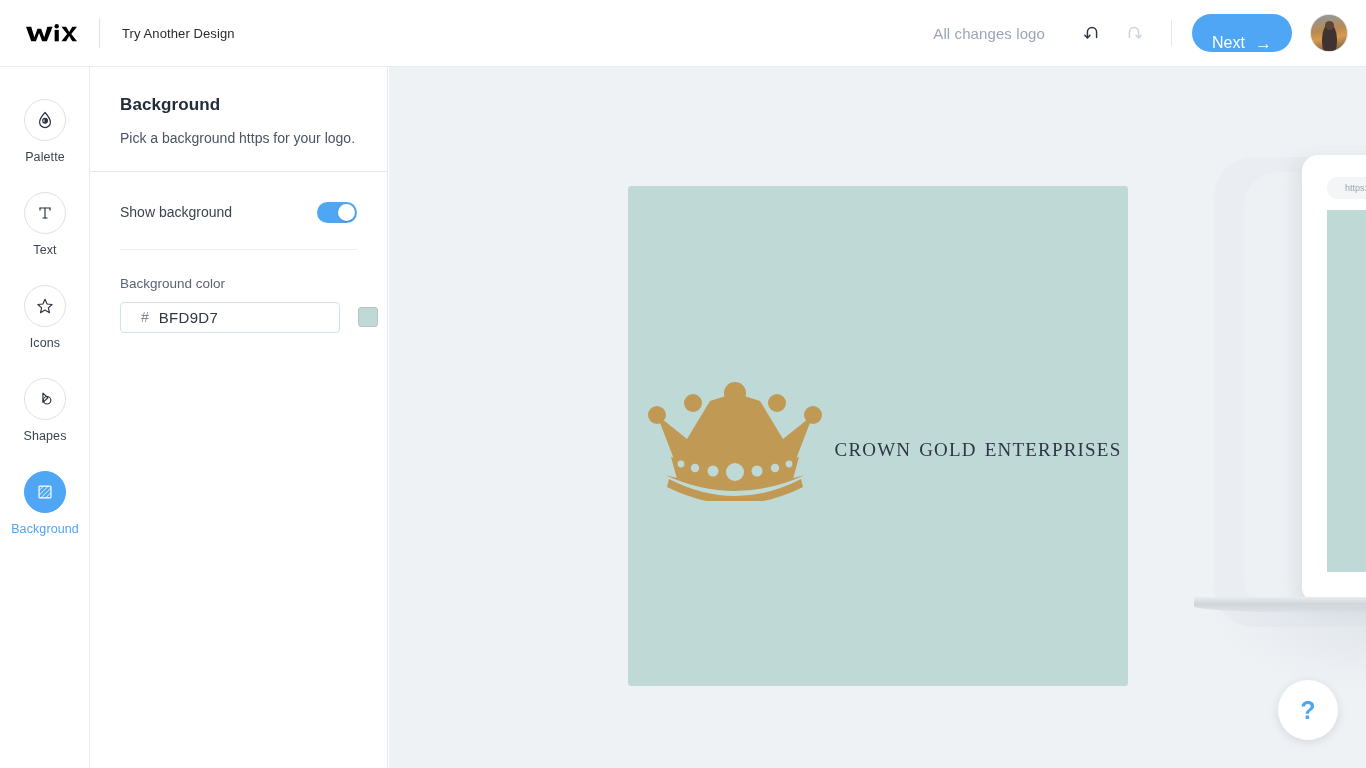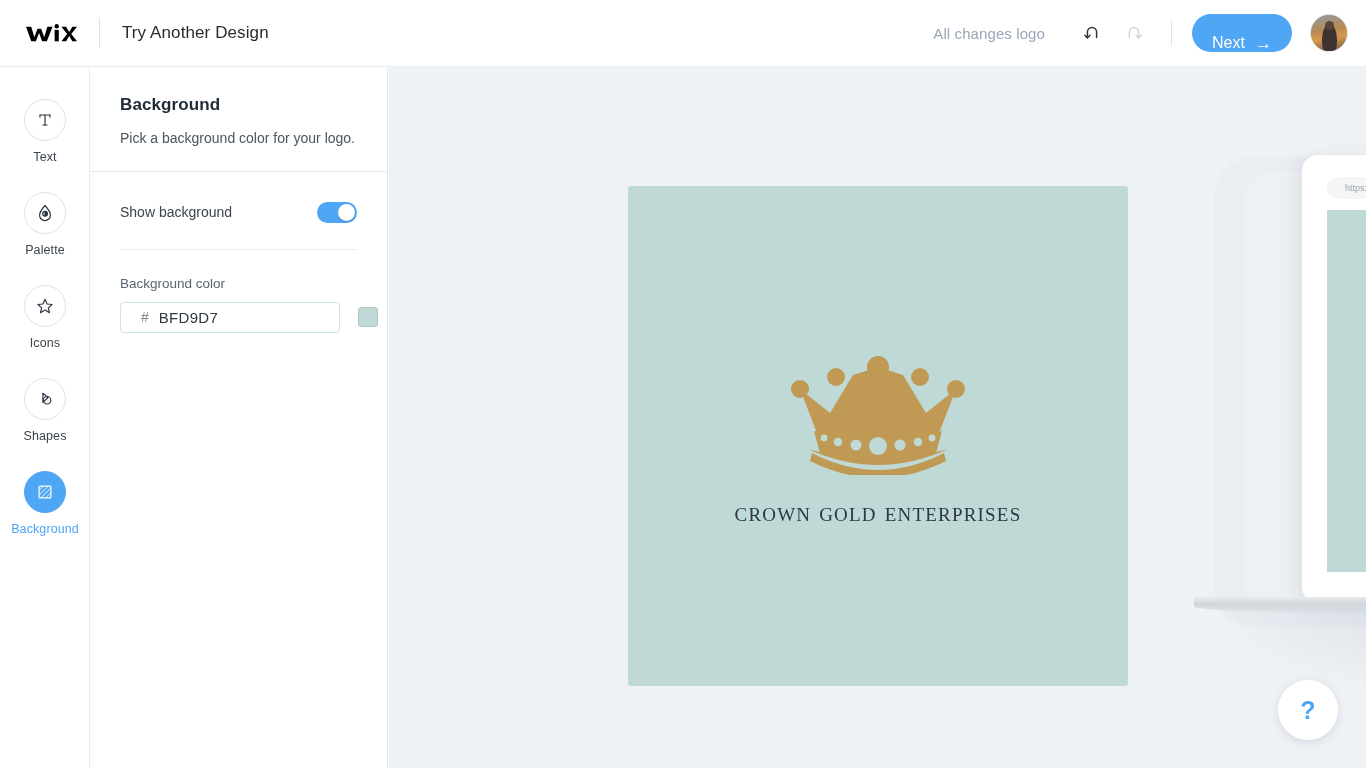--- a/index.html
+++ b/index.html
@@ -43,21 +43,21 @@
 
   .header-divider-v {
     width: 1px;
     height: 30px;
     background: #dfe3e9;
     margin-left: 22px;
   }
 
   .header-title {
     margin-left: 22px;
-    font-size: 17px;
+    font-size: 13px;
     color: #2b2b2b;
     letter-spacing: .1px;
   }
 
   .header-right {
     margin-left: auto;
     display: flex;
     align-items: center;
     padding-right: 18px;
   }
@@ -287,21 +287,21 @@
 
   .logo-canvas {
     position: absolute;
     left: 239px;
     top: 119px;
     width: 500px;
     height: 500px;
     background: #BFD9D7;
     border-radius: 3px;
     display: flex;
-    flex-direction: column;
+    flex-direction: row;
     align-items: center;
     justify-content: center;
   }
 
   .crown-wrap { width: 200px; height: 130px; }
   .crown-wrap svg { display: block; width: 100%; height: 100%; }
 
   .logo-name {
     margin-top: 22px;
     font-family: "Liberation Serif", serif;
@@ -465,40 +465,40 @@
         <div class="av-head"></div>
       </div>
 
     </div>
   </div>
 
   <div class="rail">
 
     <div class="rail-item">
       <div class="rail-circle">
+        <svg width="20" height="20" viewBox="0 0 24 24" fill="none" stroke="#2b3440" stroke-width="1.4" aria-hidden="true">
+          <path d="M12 3 C12 3 5.5 10.2 5.5 14.6 A6.5 6.5 0 0 0 18.5 14.6 C18.5 10.2 12 3 12 3 Z"></path>
+          <path d="M12 10.2 a2.6 2.6 0 0 1 0 5.2 Z" fill="#2b3440"></path>
+          <circle cx="12" cy="12.8" r="2.7"></circle>
+        </svg>
+      </div>
+      <div class="rail-label">Palette</div>
+    </div>
+
+    <div class="rail-item">
+      <div class="rail-circle">
         <svg width="20" height="20" viewBox="0 0 24 24" fill="none" stroke="#2b3440" stroke-width="1.4" stroke-linecap="round" aria-hidden="true">
           <path d="M6 6 L18 6"></path>
           <path d="M6 6 L6 8.5"></path>
           <path d="M18 6 L18 8.5"></path>
           <path d="M12 6 L12 18"></path>
           <path d="M9.5 18 L14.5 18"></path>
         </svg>
       </div>
       <div class="rail-label">Text</div>
-    </div>
-
-    <div class="rail-item">
-      <div class="rail-circle">
-        <svg width="20" height="20" viewBox="0 0 24 24" fill="none" stroke="#2b3440" stroke-width="1.4" aria-hidden="true">
-          <path d="M12 3 C12 3 5.5 10.2 5.5 14.6 A6.5 6.5 0 0 0 18.5 14.6 C18.5 10.2 12 3 12 3 Z"></path>
-          <path d="M12 10.2 a2.6 2.6 0 0 1 0 5.2 Z" fill="#2b3440"></path>
-          <circle cx="12" cy="12.8" r="2.7"></circle>
-        </svg>
-      </div>
-      <div class="rail-label">Palette</div>
     </div>
 
     <div class="rail-item">
       <div class="rail-circle">
         <svg width="20" height="20" viewBox="0 0 24 24" fill="none" stroke="#2b3440" stroke-width="1.4" stroke-linejoin="round" aria-hidden="true">
           <path d="M12 4 L14.5 9.6 L20.5 10.2 L16 14.2 L17.4 20 L12 16.9 L6.6 20 L8 14.2 L3.5 10.2 L9.5 9.6 Z"></path>
         </svg>
       </div>
       <div class="rail-label">Icons</div>
     </div>
@@ -526,21 +526,21 @@
       </div>
       <div class="rail-label">Background</div>
     </div>
 
   </div>
 
   <div class="panel">
 
     <div class="panel-head">
       <div class="panel-title">Background</div>
-      <div class="panel-sub">Pick a background color for your logo.</div>
+      <div class="panel-sub">Pick a background https for your logo.</div>
     </div>
 
     <div class="panel-rule"></div>
 
     <div class="panel-body">
 
       <div class="row-toggle">
         <div class="row-label">Show background</div>
         <div class="toggle">
           <div class="knob"></div>

